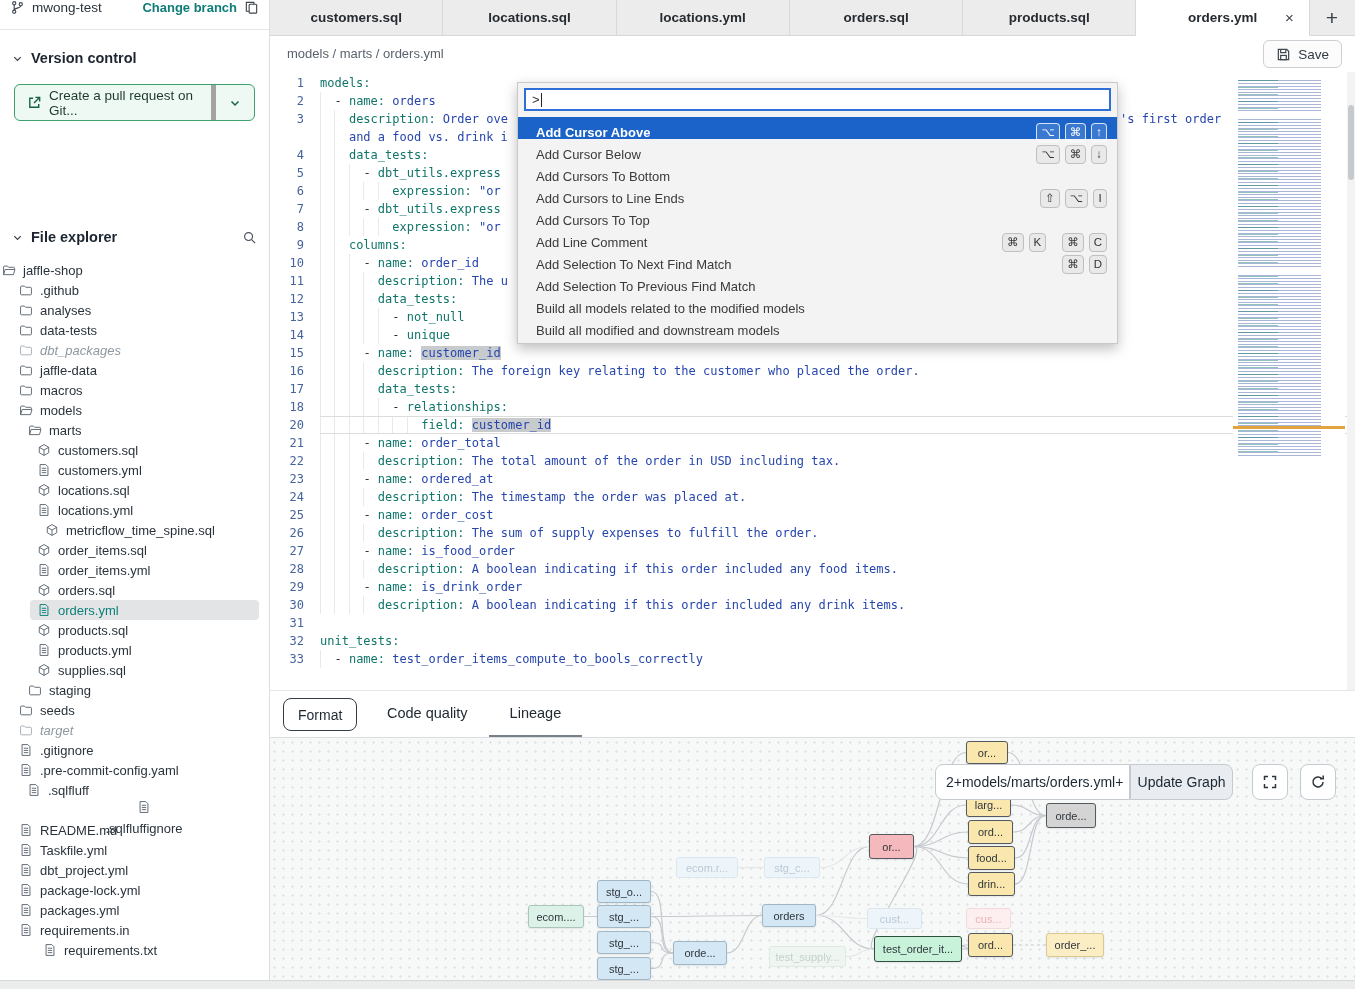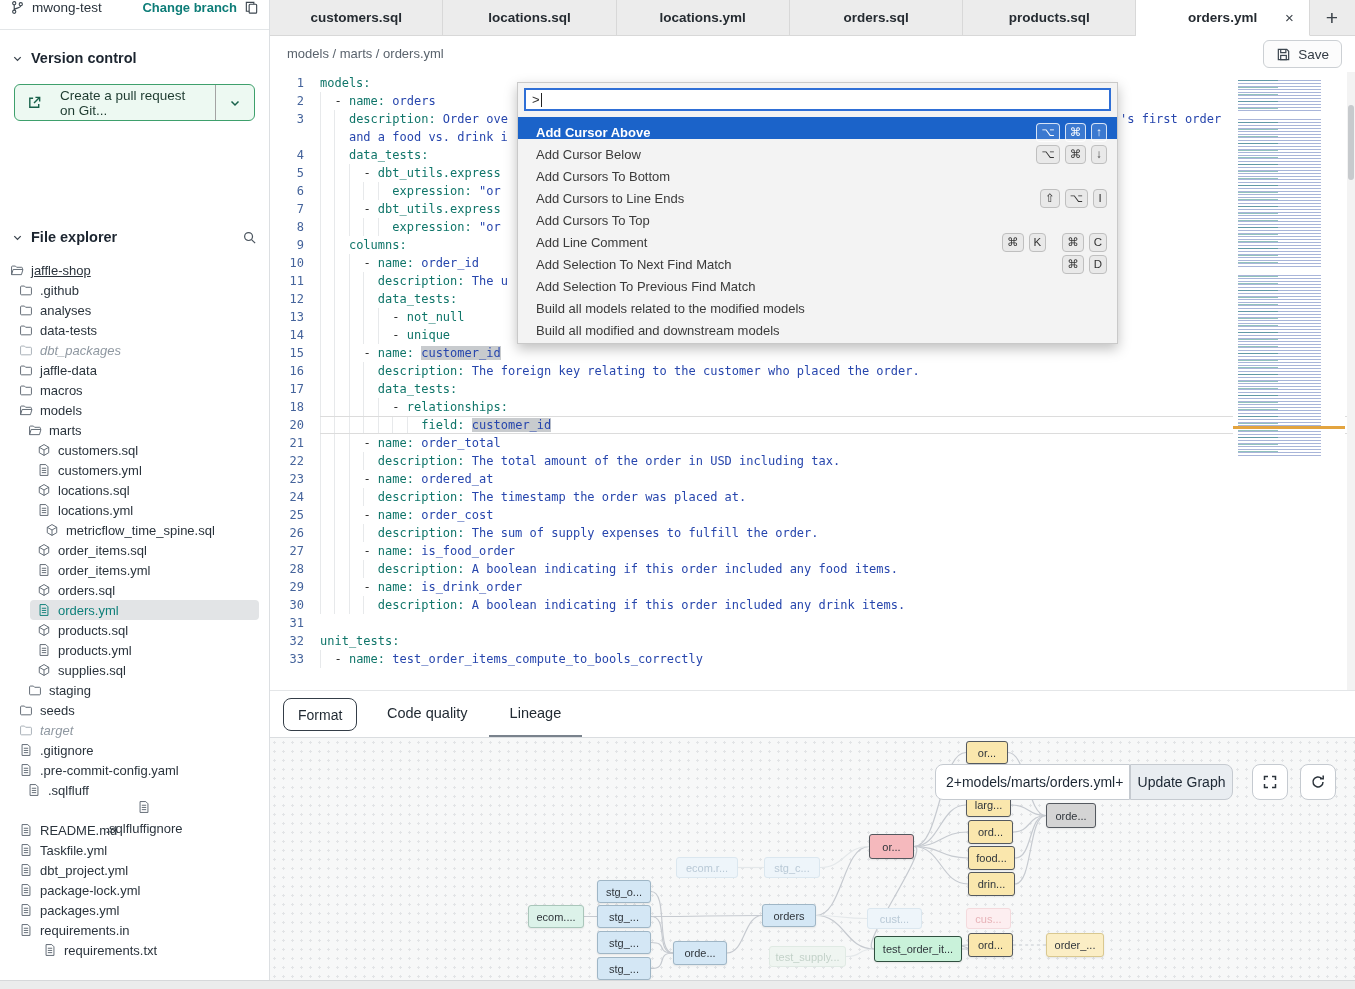--- a/index.html
+++ b/index.html
@@ -9,21 +9,21 @@
   
   .sidebar{position:absolute;left:0;top:0;width:270px;height:989px;background:#fff;border-right:1px solid #dcdfe2}
   .sb-top{height:30px;border-bottom:1px solid #e3e6e8;display:flex;align-items:flex-start;padding:0 10px;gap:7px}
   .sb-branch-name{font-size:13.5px;color:#2a333c;flex:1}
   .sb-change{font-size:13px;color:#0e7d78;font-weight:600}
   .icon14{width:15px;height:15px;flex:none}
   .sec-head{display:flex;align-items:center;gap:8px;padding:0 12px;height:26px;font-size:14.5px;font-weight:700;color:#1c2530}
   .sec-head .chev{width:11px;height:11px}
   .vc-head{position:absolute;top:45px;left:0;right:0}
   .pr-btn{position:absolute;top:84px;left:14px;right:14px;height:37px;border:1px solid #3ea06c;border-radius:6px;background:#edf9f2;display:flex;align-items:stretch;overflow:hidden}
-  .pr-main{flex:1;display:flex;align-items:center;gap:18px;padding:0 12px;font-size:13.5px;color:#1d3a2f;border-right:1px solid #a3a3a3}
+  .pr-main{flex:1;display:flex;align-items:center;gap:7px;padding:0 12px;font-size:13.5px;color:#1d3a2f;border-right:5px solid #a3a3a3}
   .pr-caret{width:38px;display:flex;align-items:center;justify-content:center}
   .fe-head{position:absolute;top:224px;left:0;right:0}
   .fe-search{margin-left:auto;width:15px;height:15px}
   .tree{position:absolute;top:260px;left:0;right:0;bottom:12px;overflow:hidden;font-size:13px;color:#2a333c}
   .trow{height:20px;display:flex;align-items:center;gap:7px;white-space:nowrap}
   .trow .ticon{width:14px;height:14px;flex:none;color:#5f6872}
   .trow.muted{color:#8f98a1;font-style:italic}
   .trow.muted .ticon{color:#a7afb6}
   .trow.sel{background:#e2e4e6;border-radius:4px;color:#0d7f79;margin-right:10px}
   .trow.sel .ticon{color:#0d7f79}
@@ -146,21 +146,21 @@
       </span>
     <span>File explorer</span>
     <span class="fe-search">
         <svg viewBox="0 0 16 16" fill="none" stroke="#4a545e" stroke-width="1.3">
           <circle cx="7" cy="7" r="4.2"></circle>
           <path d="M10.2 10.2L14 14"></path>
         </svg>
       </span>
   </div>
   <div class="tree" id="tree">
-      <div class="trow" style="padding-left: 10px; text-decoration: underline;">
+      <div class="trow" style="padding-left: 2px;">
         <div class="ticon">
           <svg viewBox="0 0 16 16" fill="none" stroke="currentColor" stroke-width="1.1">
             <path d="M1.8 13.3V4.5c0-.6.4-1 1-1h3.4l1.4 1.4h5.6c.6 0 1 .4 1 1v1.2M1.8 13.3h11.3l1.7-5.9H3.6z"></path>
           </svg>
         </div>
         <div>jaffle-shop</div>
       </div>
       <div class="trow" style="padding-left: 19px;">
         <div class="ticon">
           <svg viewBox="0 0 16 16" fill="none" stroke="currentColor" stroke-width="1.1">

